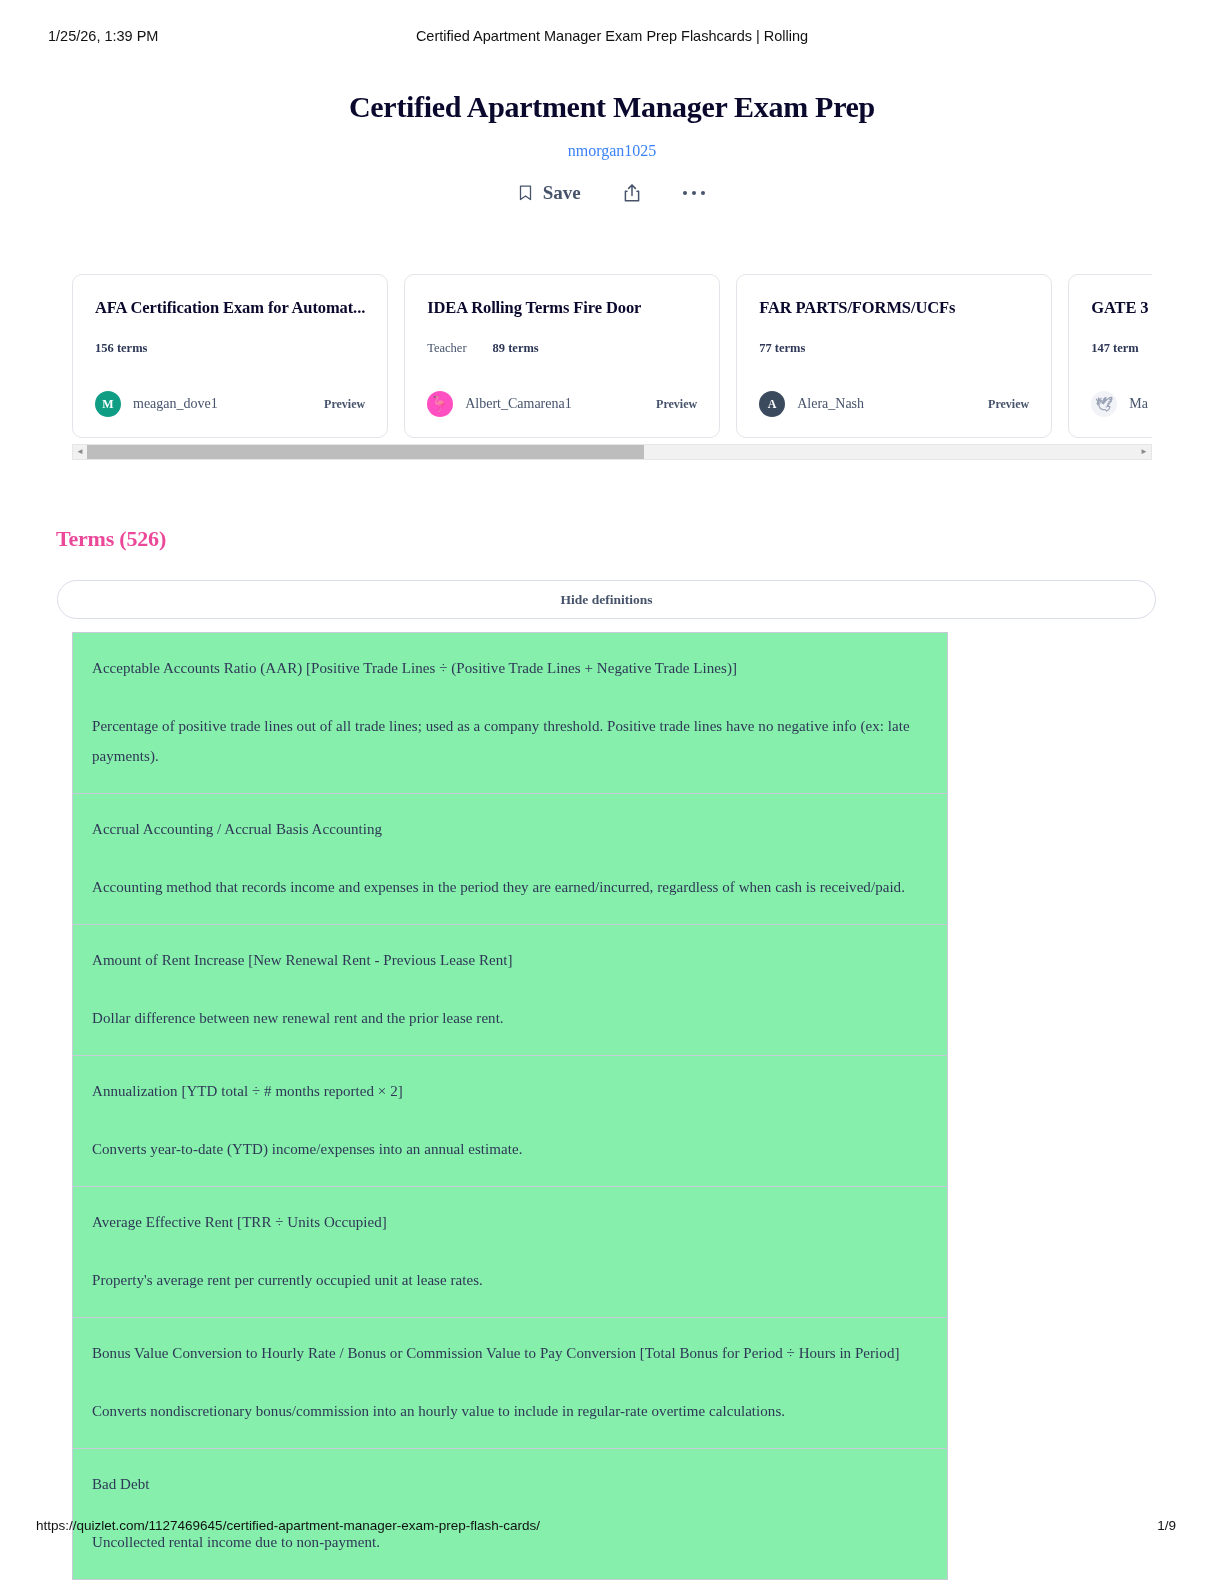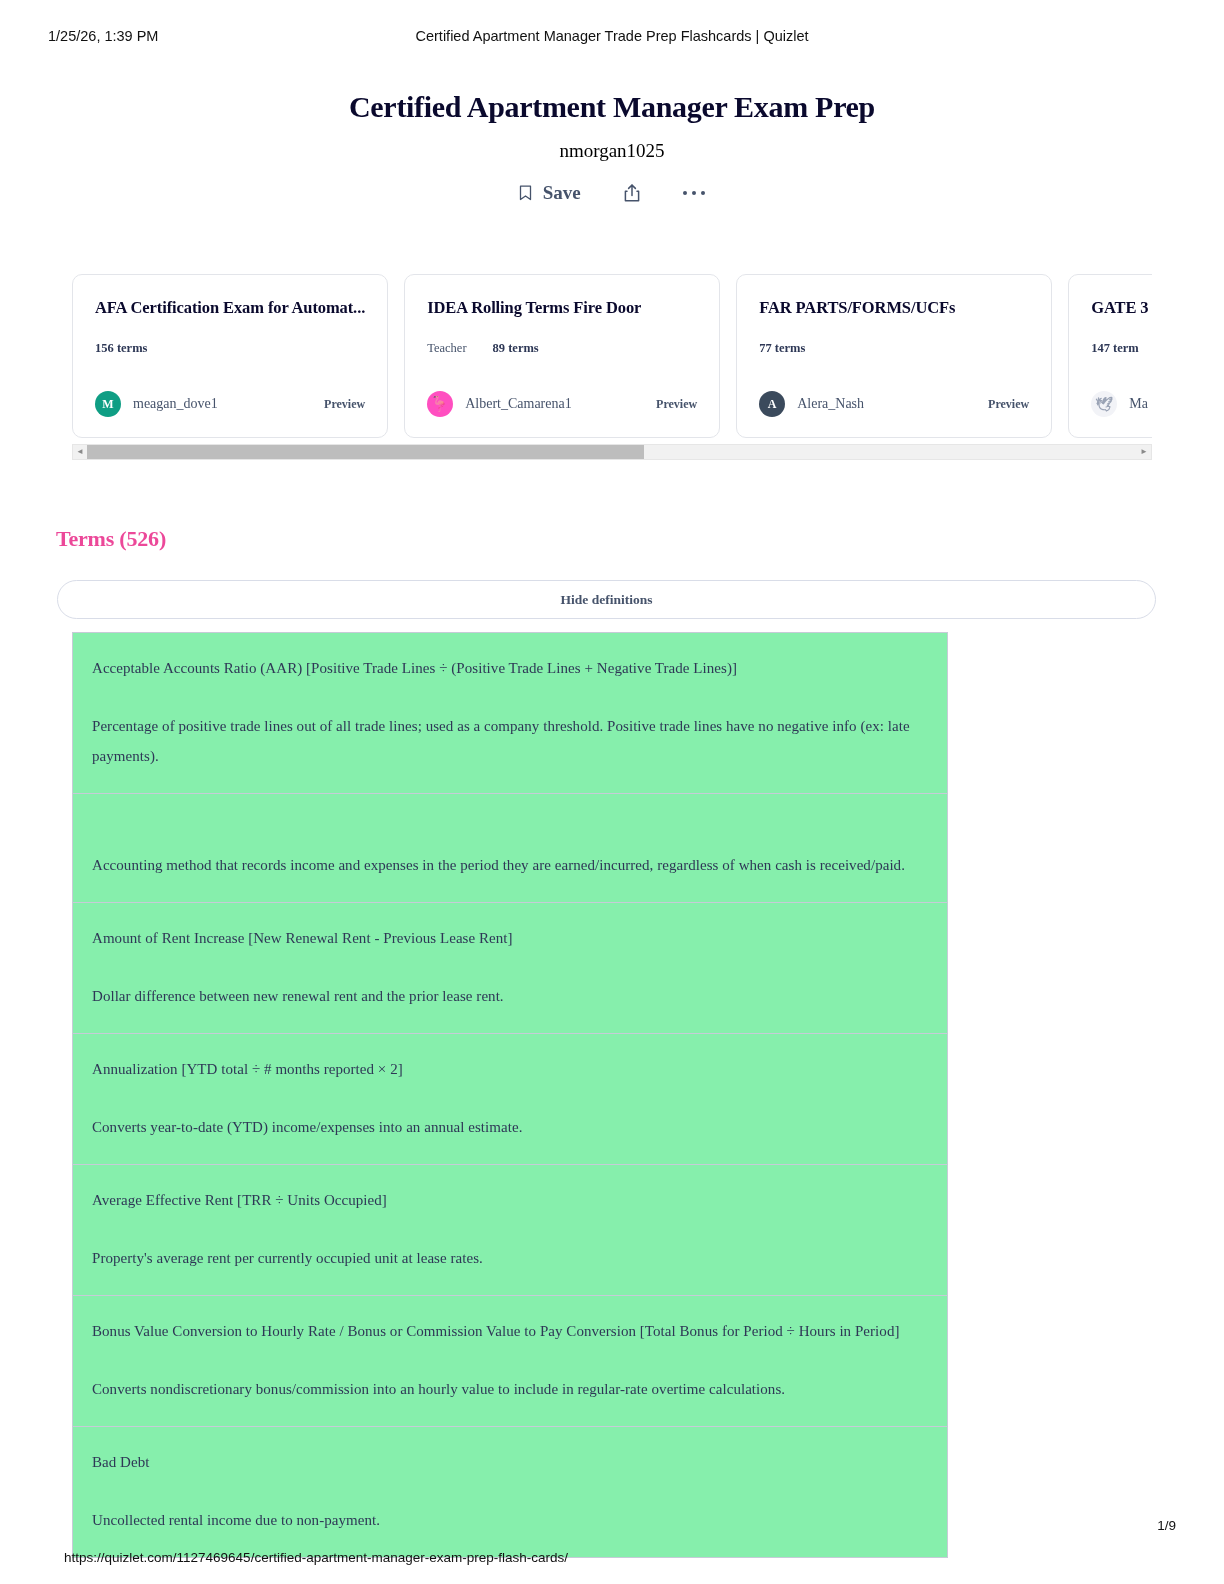--- a/index.html
+++ b/index.html
@@ -58,22 +58,22 @@
   .set-title {
     font-size: 30px;
     font-weight: bold;
     letter-spacing: -0.3px;
     color: #0a092d;
     margin: 0;
     line-height: 38px;
   }
   .set-author {
     margin-top: 14px;
-    font-size: 19px;
-    color: #000000;
+    font-size: 16px;
+    color: #3b82f6;
     line-height: 22px;
   }
 
   .set-actions {
     margin-top: 20px;
     display: flex;
     justify-content: center;
     align-items: center;
     gap: 42px;
     color: #46536b;
@@ -275,38 +275,37 @@
     position: absolute;
     bottom: 48px;
     left: 0;
     width: 100%;
     height: 18px;
     font-size: 13.5px;
     color: #111111;
   }
   .print-footer .pf-url {
     position: absolute;
-    left: 64px;
-    top: 0;
-    white-space: nowrap;
-    margin-top: 32px;
+    left: 36px;
+    top: 0;
+    white-space: nowrap;
   }
   .print-footer .pf-page {
     position: absolute;
     right: 48px;
     top: 0;
     white-space: nowrap;
   }
 </style>
 </head>
 <body>
 
 <div class="print-header">
   <span class="ph-date">1/25/26, 1:39 PM</span>
-  <span class="ph-title">Certified Apartment Manager Trade Prep Flashcards | Quizlet</span>
+  <span class="ph-title">Certified Apartment Manager Exam Prep Flashcards | Rolling</span>
 </div>
 
 <div class="content">
 
   <div class="set-head">
     <h1 class="set-title">Certified Apartment Manager Exam Prep</h1>
     <div class="set-author">nmorgan1025</div>
 
     <div class="set-actions">
 
@@ -418,20 +417,21 @@
   </div>
 
   <div class="terms-list">
 
     <div class="term-row">
       <div class="term-word">Acceptable Accounts Ratio (AAR) [Positive Trade Lines ÷ (Positive Trade Lines + Negative Trade Lines)]</div>
       <div class="term-def">Percentage of positive trade lines out of all trade lines; used as a company threshold. Positive trade lines have no negative info (ex: late payments).</div>
     </div>
 
     <div class="term-row">
+      <div class="term-word">Accrual Accounting / Accrual Basis Accounting</div>
       <div class="term-def">Accounting method that records income and expenses in the period they are earned/incurred, regardless of when cash is received/paid.</div>
     </div>
 
     <div class="term-row">
       <div class="term-word">Amount of Rent Increase [New Renewal Rent - Previous Lease Rent]</div>
       <div class="term-def">Dollar difference between new renewal rent and the prior lease rent.</div>
     </div>
 
     <div class="term-row">
       <div class="term-word">Annualization [YTD total ÷ # months reported × 2]</div>

